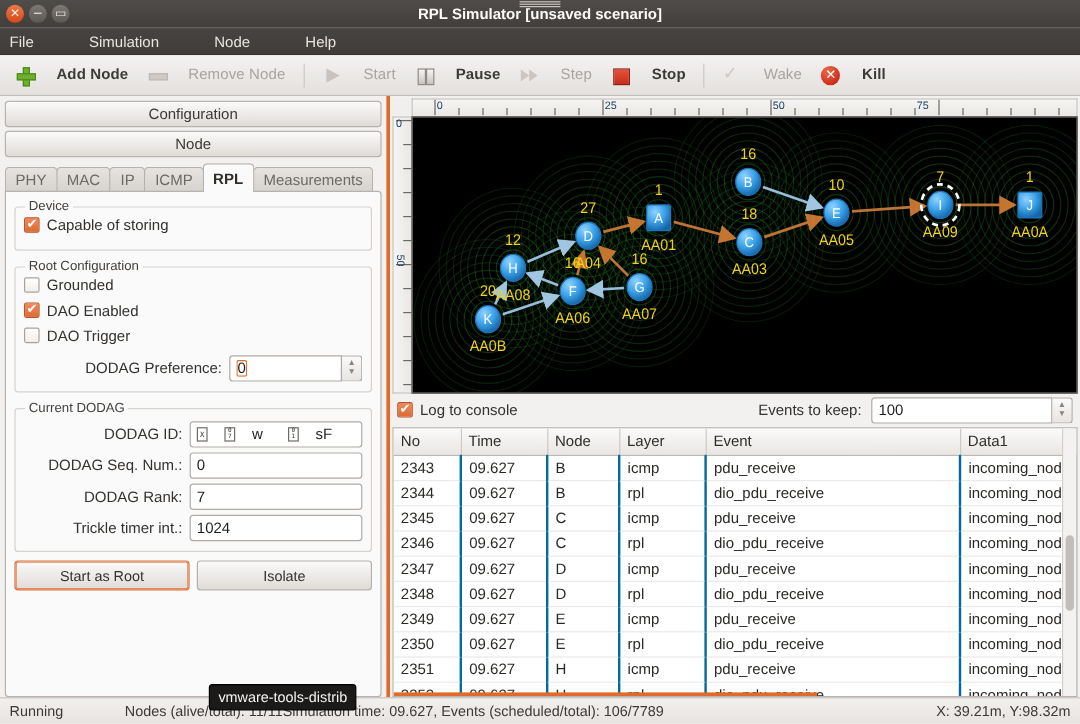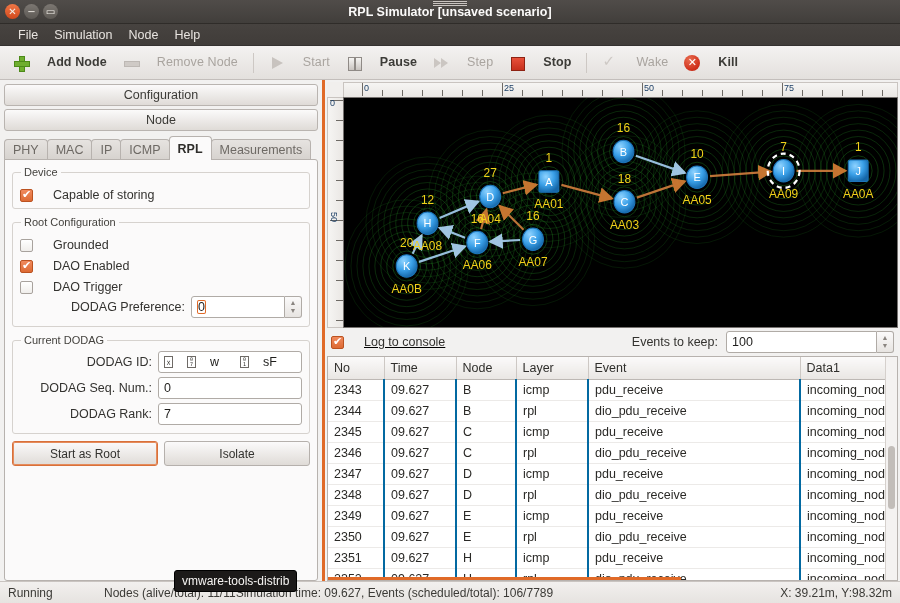--- a/index.html
+++ b/index.html
@@ -38,22 +38,23 @@
   .wtitle {
     position: absolute; left: 0; right: 0; text-align: center;
     color: #fbfaf9; font-weight: bold; font-size: 12.5px;
     pointer-events: none;
   }
 
   
   .menubar {
     height: 22px; flex: 0 0 22px;
     background: linear-gradient(to bottom,#474340,#403c39);
-    display: flex; align-items: center; padding-left: 10px;
+    display: flex; align-items: center; padding-left: 0;
     border-bottom: 1px solid #343130;
+    gap: 30px;
   }
   .menuitem {
     color: #e8e4e0; padding: 2px 8px; font-size: 12.5px;
     border-radius: 2px;
   }
 
   
   .toolbar {
     height: 34px; flex: 0 0 34px;
     background: linear-gradient(to bottom,#f4f2f1,#e3e0dd);
@@ -150,21 +151,21 @@
     margin-top: -1px; border-radius: 0 3px 3px 3px;
     padding: 6px 7px; overflow: hidden;
   }
   fieldset.group {
     border: 1px solid #d6d2ce; border-radius: 3px;
     margin: 0 0 7px 0; padding: 3px 7px 6px 7px;
   }
   fieldset.group > legend {
     font-size: 11px; color: #44423e; padding: 0 3px; margin-left: 1px;
   }
-  .chkrow { display: flex; align-items: flex-end; gap: 20px; height: 21px; }
+  .chkrow { display: flex; align-items: flex-start; gap: 6px; height: 21px; }
   .chk {
     width: 13px; height: 13px; flex: 0 0 13px;
     border: 1px solid #a8a29d; border-radius: 2px;
     background: linear-gradient(to bottom,#ffffff,#f0eeeb);
     position: relative;
   }
   .chk.on {
     background: linear-gradient(to bottom,#f08a5d,#dd6a33);
     border-color: #bb5220;
   }
@@ -236,21 +237,21 @@
     flex: 1 1 auto; background: #000; position: relative; overflow: hidden;
     border: 1px solid #767270;
   }
   .canvas svg { display:block; }
 
   
   .logctl {
     height: 28px; flex: 0 0 28px;
     display: flex; align-items: center; gap: 8px; padding: 0 6px;
   }
-  .logctl .chkrow { height: auto; text-decoration: underline; }
+  .logctl .chkrow { height: auto; }
   .spacer { flex: 1 1 auto; }
   .evlbl { font-size: 12.5px; color: #33322f; }
   .evbox { display: flex; width: 168px; }
   .evbox .fin { border-radius: 3px 0 0 3px; }
   .gripper {
     position:absolute; left:50%; transform:translateX(-50%);
     top:0; width:34px; height:4px;
   }
   .gripper i { display:block; width:100%; height:1px; background:#c9c4c0; margin-top:1px; }
 
@@ -434,20 +435,24 @@
                   </span>sF</span>
             </span>
           </div>
           <div class="frow">
             <span class="flbl" style="flex:0 0 132px">DODAG Seq. Num.:</span>
             <span class="fin">0</span>
           </div>
           <div class="frow">
             <span class="flbl" style="flex:0 0 132px">DODAG Rank:</span>
             <span class="fin">7</span>
+          </div>
+          <div class="frow">
+            <span class="flbl" style="flex:0 0 132px">Trickle timer int.:</span>
+            <span class="fin">1024</span>
           </div>
         </fieldset>
 
         <div class="btnrow">
           <div class="actbtn focused">Start as Root</div>
           <div class="actbtn">Isolate</div>
         </div>
       </div>
     </div>
 
@@ -475,21 +480,21 @@
             <div class="tickmark" style="left:278px;top:7px;width:1px;height:6px"></div>
             <div class="tickmark" style="left:298px;top:0;width:1px;height:13px"></div>
             <div class="ticklbl" style="left:300px;top:0">50</div>
             <div class="tickmark" style="left:318px;top:7px;width:1px;height:6px"></div>
             <div class="tickmark" style="left:338px;top:7px;width:1px;height:6px"></div>
             <div class="tickmark" style="left:358px;top:7px;width:1px;height:6px"></div>
             <div class="tickmark" style="left:378px;top:7px;width:1px;height:6px"></div>
             <div class="tickmark" style="left:398px;top:7px;width:1px;height:6px"></div>
             <div class="tickmark" style="left:418px;top:7px;width:1px;height:6px"></div>
             <div class="tickmark" style="left:438px;top:0;width:1px;height:13px"></div>
-            <div class="ticklbl" style="left:440px;top:0">75</div>
+            <div class="ticklbl" style="left:420px;top:0">75</div>
             <div class="tickmark" style="left:458px;top:7px;width:1px;height:6px"></div>
             <div class="tickmark" style="left:478px;top:7px;width:1px;height:6px"></div>
             <div class="tickmark" style="left:498px;top:7px;width:1px;height:6px"></div>
             <div class="tickmark" style="left:518px;top:7px;width:1px;height:6px"></div>
             <div class="tickmark" style="left:538px;top:7px;width:1px;height:6px"></div>
           </div>
         </div>
         <div class="vruler-col">
           <div class="vruler">
             <div class="tickmark" style="top:2px;left:2px;width:13px;height:1px"></div>

